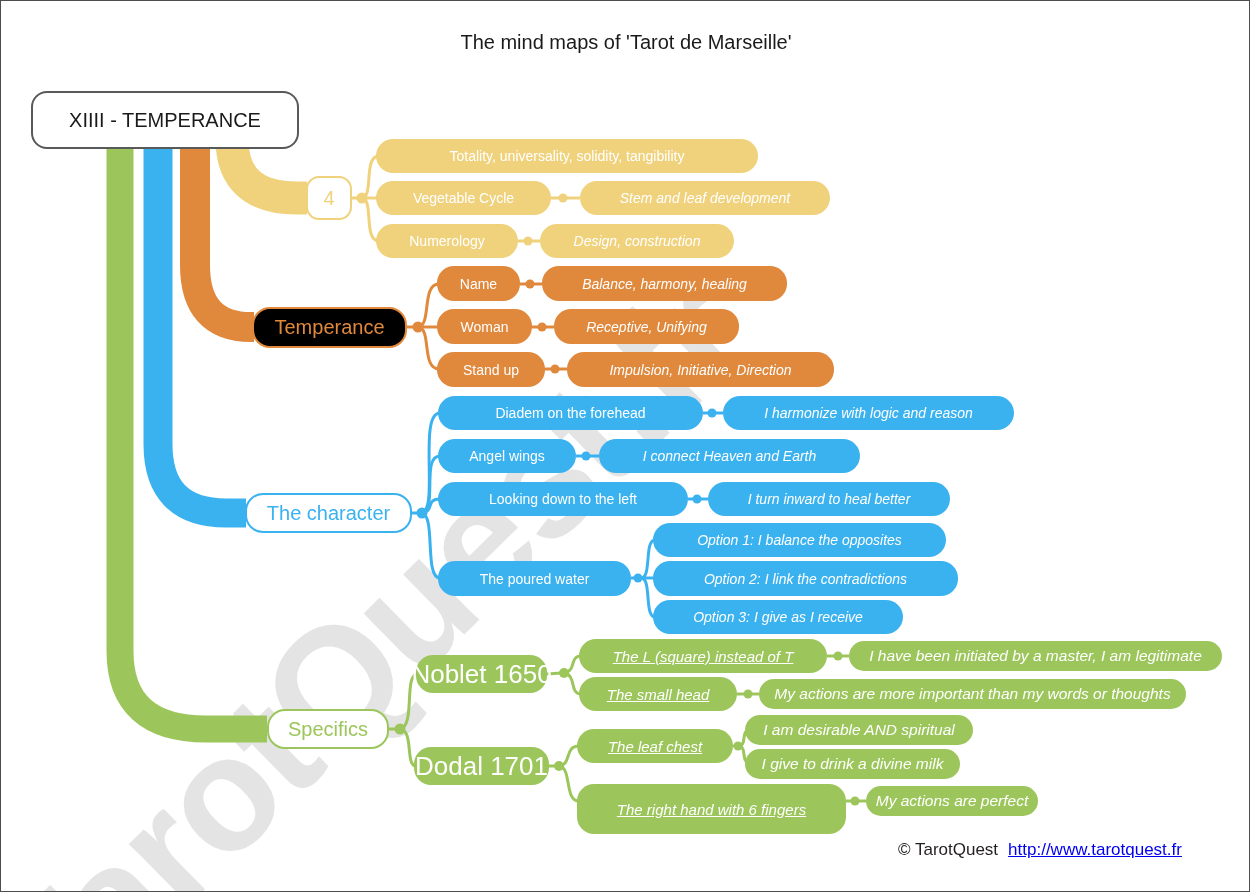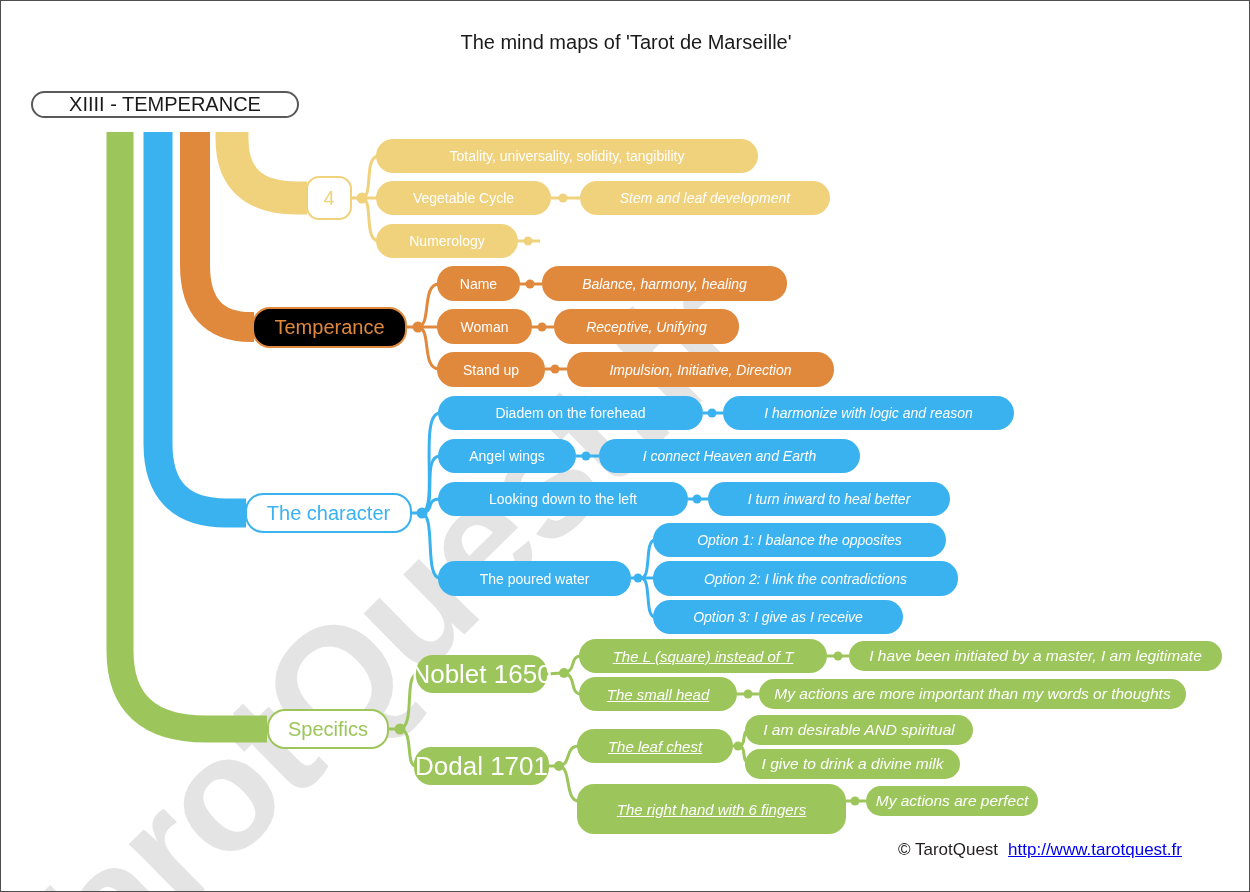--- a/index.html
+++ b/index.html
@@ -19,21 +19,21 @@
     position:absolute;left:0;top:30px;width:1250px;text-align:center;
     font-size:20px;color:#1a1a1a;z-index:2;
   }
   .node{
     position:absolute;z-index:2;display:flex;align-items:center;justify-content:center;
     border-radius:17px;white-space:nowrap;box-sizing:border-box;color:#fff;
     font-size:14px;
   }
   .outline{background:#fff;border:2.5px solid;}
   .root{
-    left:30px;top:90px;width:268px;height:27px;border-radius:16px;
+    left:30px;top:90px;width:268px;height:58px;border-radius:16px;
     background:#fff;border:2px solid #58595b;color:#1a1a1a;font-size:20px;
   }
   .it{font-style:italic;}
   .yellow{background:#f0d17c;}
   .orange{background:#e0883c;}
   .blue{background:#3bb2f0;}
   .green{background:#9cc65b;}
   .outline.yellow{background:#fff;border-color:#f0d17c;color:#f0d17c;}
   .outline.orange{background:#000000;border-color:#e0883c;color:#e0883c;}
   .outline.blue{background:#fff;border-color:#3bb2f0;color:#3bb2f0;}
@@ -139,20 +139,21 @@
 
   <div id="title">The mind maps of 'Tarot de Marseille'</div>
 
   <div class="node root">XIIII - TEMPERANCE</div>
 
   <div class="node outline yellow main" style="left:305px;top:175px;width:46px;height:44px;border-radius:13px;">4</div>
   <div class="node yellow" style="left:375px;top:138px;width:382px;height:34px;">Totality, universality, solidity, tangibility</div>
   <div class="node yellow" style="left:375px;top:180px;width:175px;height:34px;">Vegetable Cycle</div>
   <div class="node yellow it" style="left:579px;top:180px;width:250px;height:34px;">Stem and leaf development</div>
   <div class="node yellow" style="left:375px;top:223px;width:142px;height:34px;">Numerology</div>
+  <div class="node yellow it" style="left:539px;top:223px;width:194px;height:34px;">Design, construction</div>
 
   <div class="node outline orange main" style="left:251px;top:306px;width:155px;height:41px;">Temperance</div>
   <div class="node orange" style="left:436px;top:265px;width:83px;height:35px;">Name</div>
   <div class="node orange it" style="left:541px;top:265px;width:245px;height:35px;">Balance, harmony, healing</div>
   <div class="node orange" style="left:436px;top:308px;width:95px;height:35px;">Woman</div>
   <div class="node orange it" style="left:553px;top:308px;width:185px;height:35px;">Receptive, Unifying</div>
   <div class="node orange" style="left:436px;top:351px;width:108px;height:35px;">Stand up</div>
   <div class="node orange it" style="left:566px;top:351px;width:267px;height:35px;">Impulsion, Initiative, Direction</div>
 
   <div class="node blue" style="left:437px;top:395px;width:265px;height:34px;">Diadem on the forehead</div>

